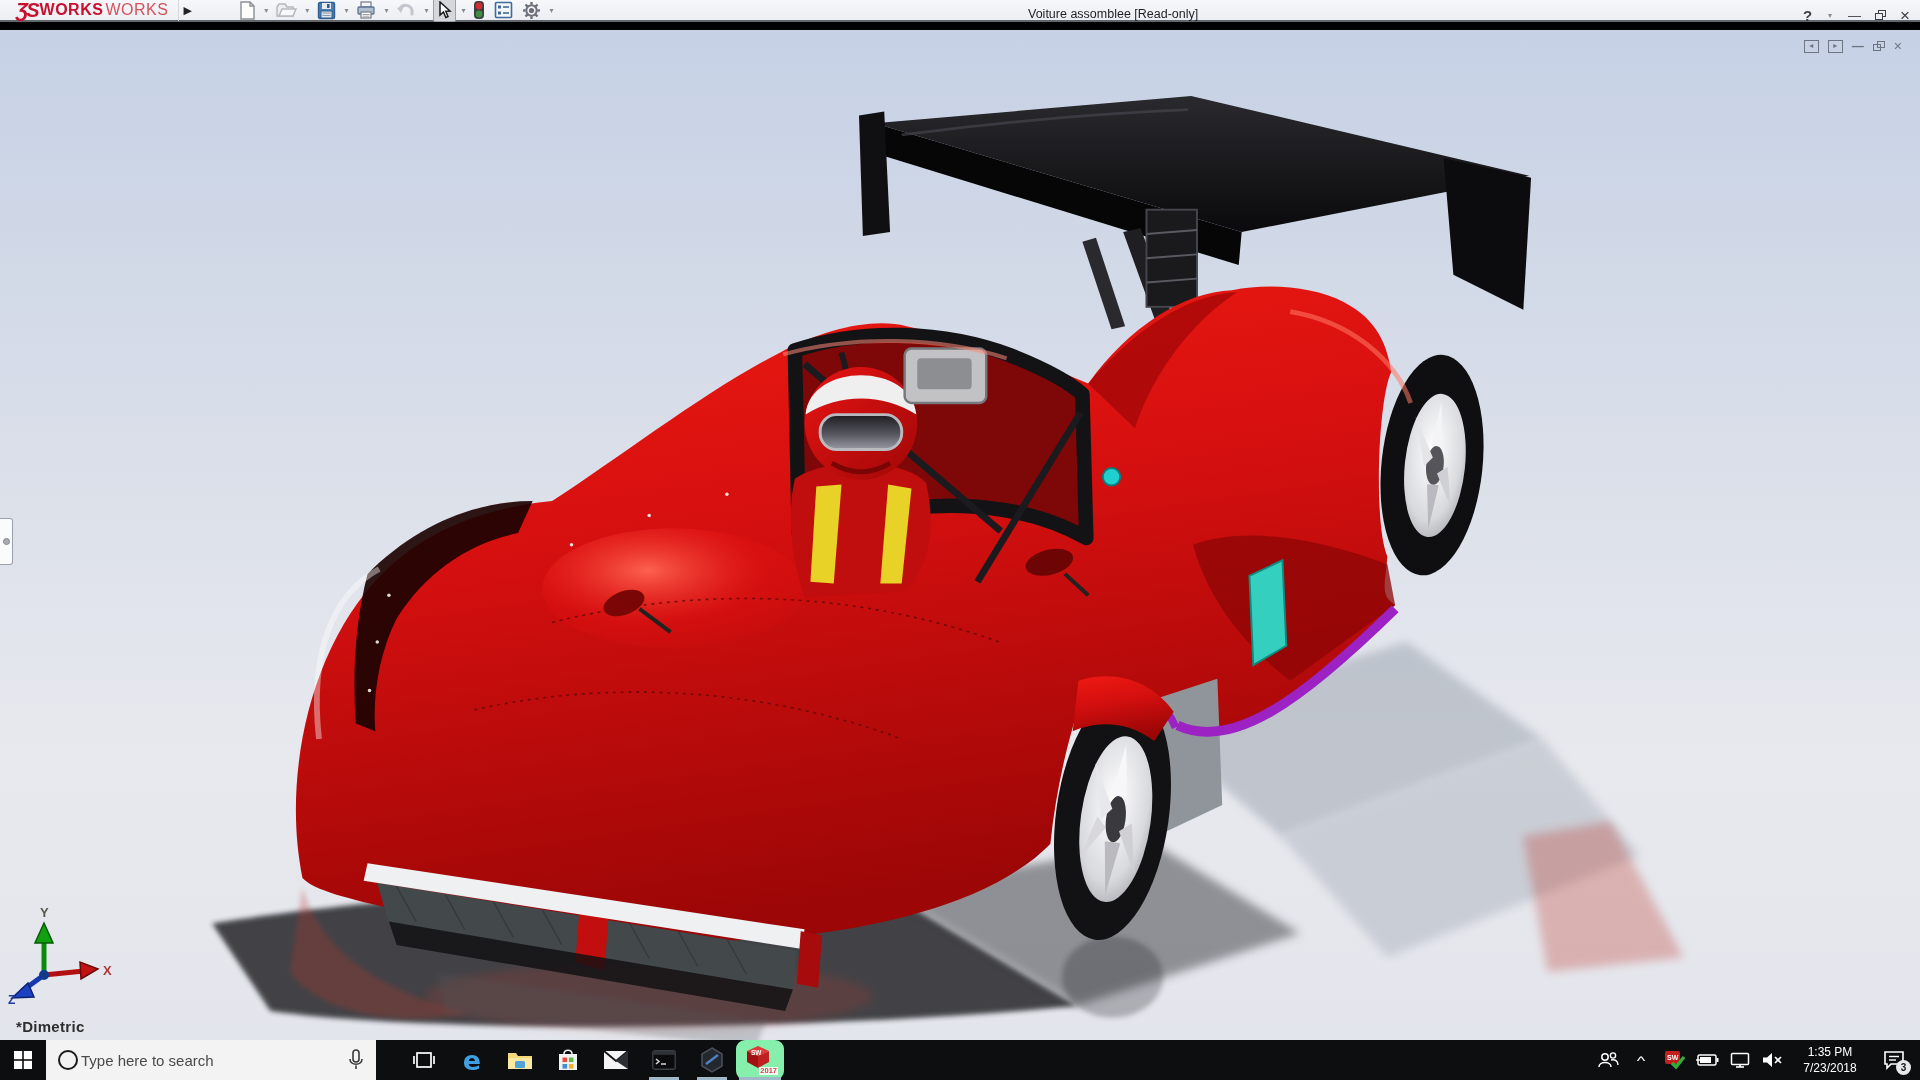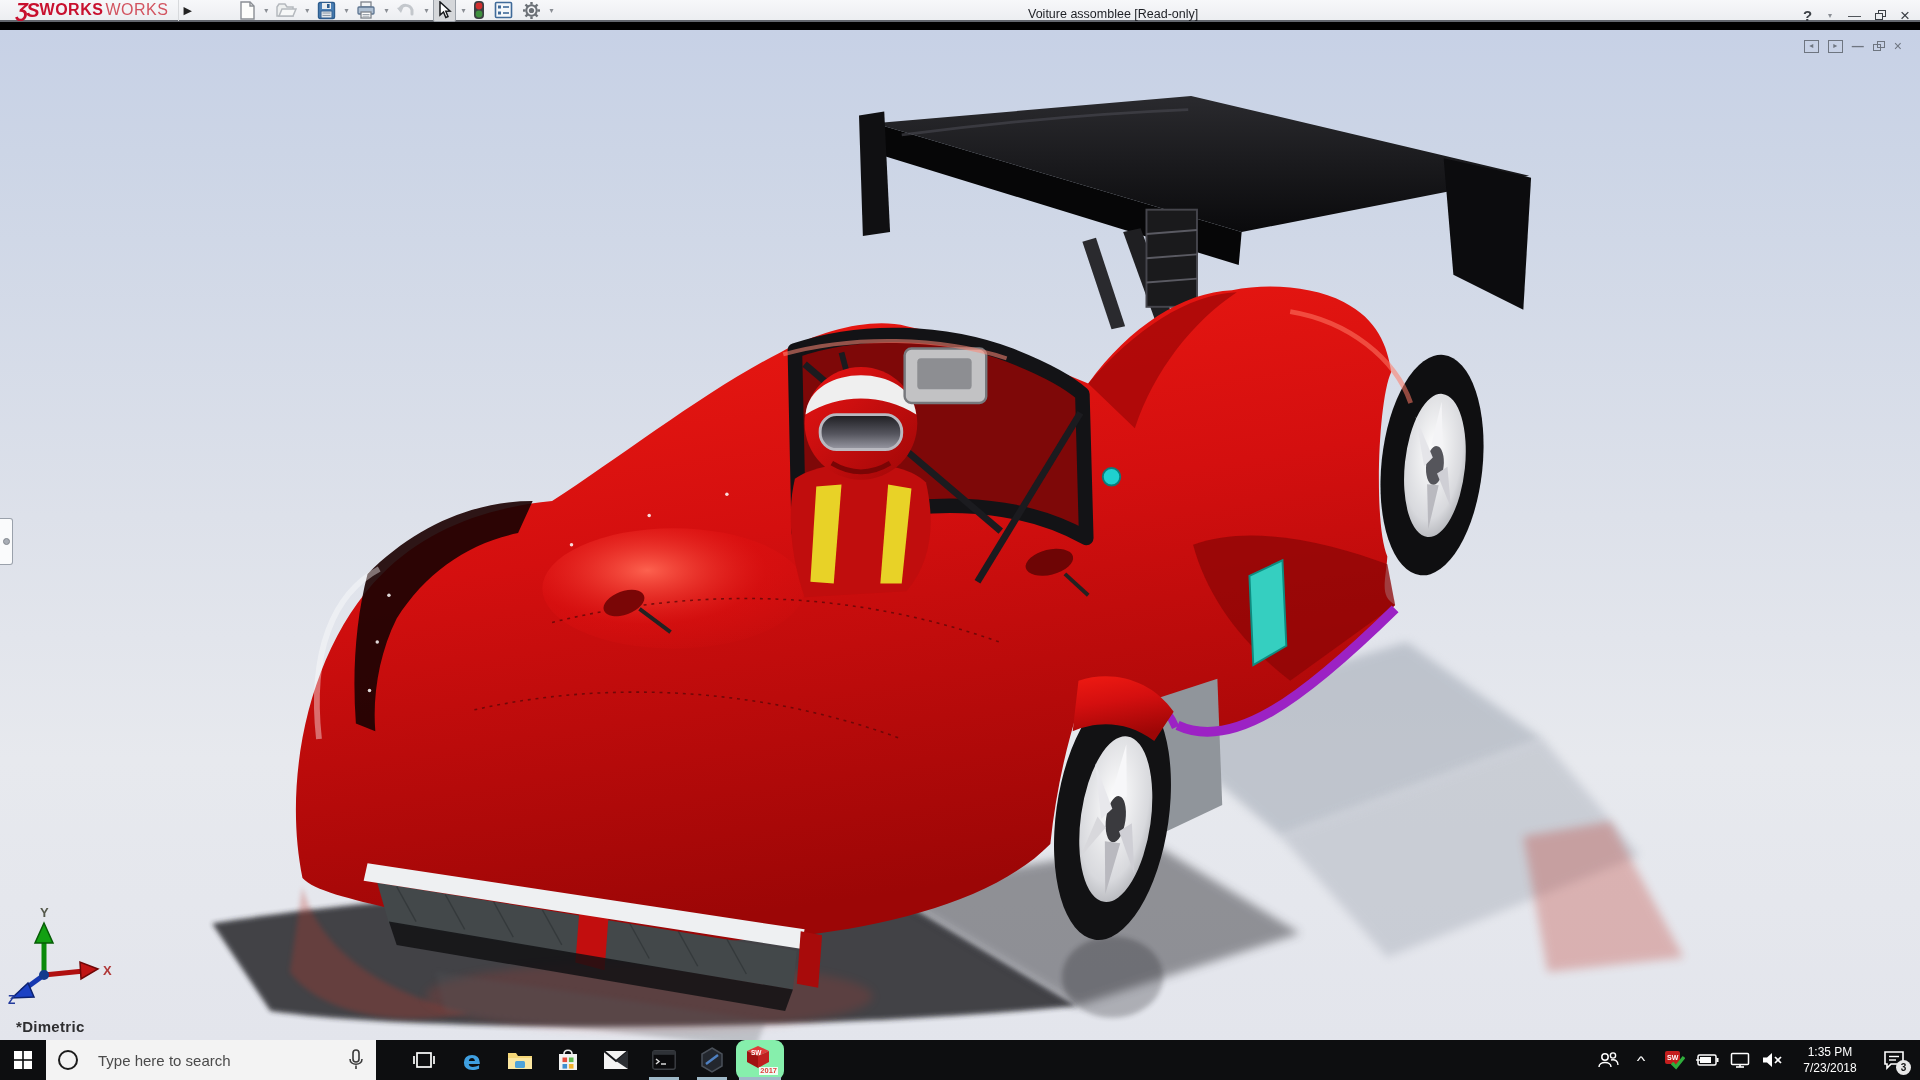--- a/index.html
+++ b/index.html
@@ -47,21 +47,21 @@
   .doc-restore i:nth-child(1){left:4px;top:0;}
   .doc-restore i:nth-child(2){left:0;top:3px;}
   .doc-close{font-size:14px;}
   .flytab{position:absolute;left:0;top:488px;width:13px;height:47px;background:#fafbfc;border:1px solid #9aa1ab;border-left:none;border-radius:0 3px 3px 0;display:flex;align-items:center;justify-content:center;}
   .flytab .dot{width:7px;height:7px;border-radius:50%;background:#a8adb5;border:1px solid #83888f;}
   .orientation{position:absolute;left:16px;bottom:8px;font-size:15px;font-weight:bold;color:#2e2e30;letter-spacing:.3px;}
 
   
   .taskbar{position:absolute;left:0;bottom:0;width:1920px;height:40px;background:var(--taskbar);display:flex;align-items:center;}
   .startbtn{width:46px;height:40px;display:flex;align-items:center;justify-content:center;}
-  .searchbox{width:330px;height:40px;background:#f3f3f3;display:flex;align-items:center;gap:20px;padding:0 12px;}
+  .searchbox{width:330px;height:40px;background:#f3f3f3;display:flex;align-items:center;gap:3px;padding:0 12px;}
   .cortana{width:20px;height:20px;border-radius:50%;border:2.6px solid #1b1b1b;}
   .search-label{font-size:15px;color:#4a4a4a;flex:1;}
   .appicons{display:flex;align-items:center;margin-left:24px;}
   .appbtn{width:48px;height:40px;display:flex;align-items:center;justify-content:center;position:relative;}
   .appbtn.running::after{content:"";position:absolute;left:9px;right:9px;bottom:0;height:3px;background:var(--running-underline);}
   .appbtn.active-app{background:#86efac;border-radius:9px;}
   .appbtn.active-app::after{left:3px;right:3px;}
   .edge-e{font-size:27px;font-weight:bold;color:#3f9fe0;font-family:"DejaVu Sans",sans-serif;}
   .tray{margin-left:auto;display:flex;align-items:center;gap:7px;padding-right:6px;color:#fff;}
   .trayico{width:26px;height:40px;display:flex;align-items:center;justify-content:center;}

